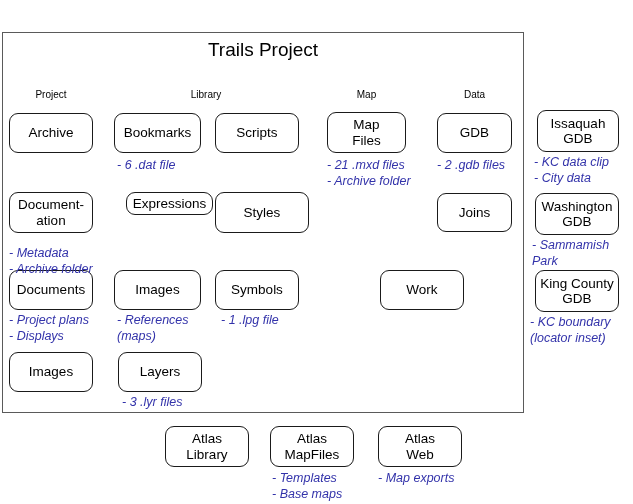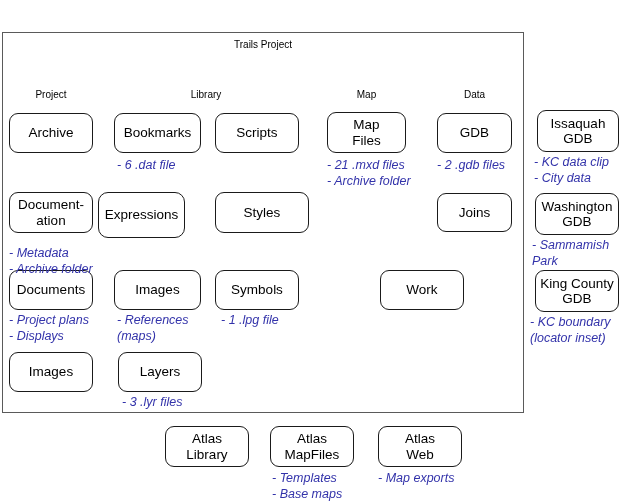--- a/index.html
+++ b/index.html
@@ -41,21 +41,21 @@
     border: 1.5px solid #5a5a5a;
     box-sizing: border-box;
     background: #fff;
   }
   .container-title {
     position: absolute;
     left: 2px;
     top: 39px;
     width: 522px;
     text-align: center;
-    font-size: 10px;
+    font-size: 19px;
   }
   .col-header {
     position: absolute;
     font-size: 10px;
     text-align: center;
     white-space: nowrap;
   }
   .node {
     position: absolute;
     border: 1.6px solid #1a1a1a;
@@ -120,21 +120,21 @@
       <div class="node" style="left: 114px; top: 113px; width: 87px; height: 40px;">
         <div>
           <span>Bookmarks</span>
         </div>
       </div>
       <div class="node" style="left: 215px; top: 113px; width: 84px; height: 40px;">
         <div>
           <span>Scripts</span>
         </div>
       </div>
-      <div class="node" style="left: 98px; top: 192px; width: 87px; height: 46px; border-radius: 10px;">
+      <div class="node" style="left: 126px; top: 192px; width: 87px; height: 23px;">
         <div>
           <span>Expressions</span>
         </div>
       </div>
       <div class="node" style="left: 215px; top: 192px; width: 94px; height: 41px;">
         <div>
           <span>Styles</span>
         </div>
       </div>
       <div class="node" style="left: 114px; top: 270px; width: 87px; height: 40px;">

